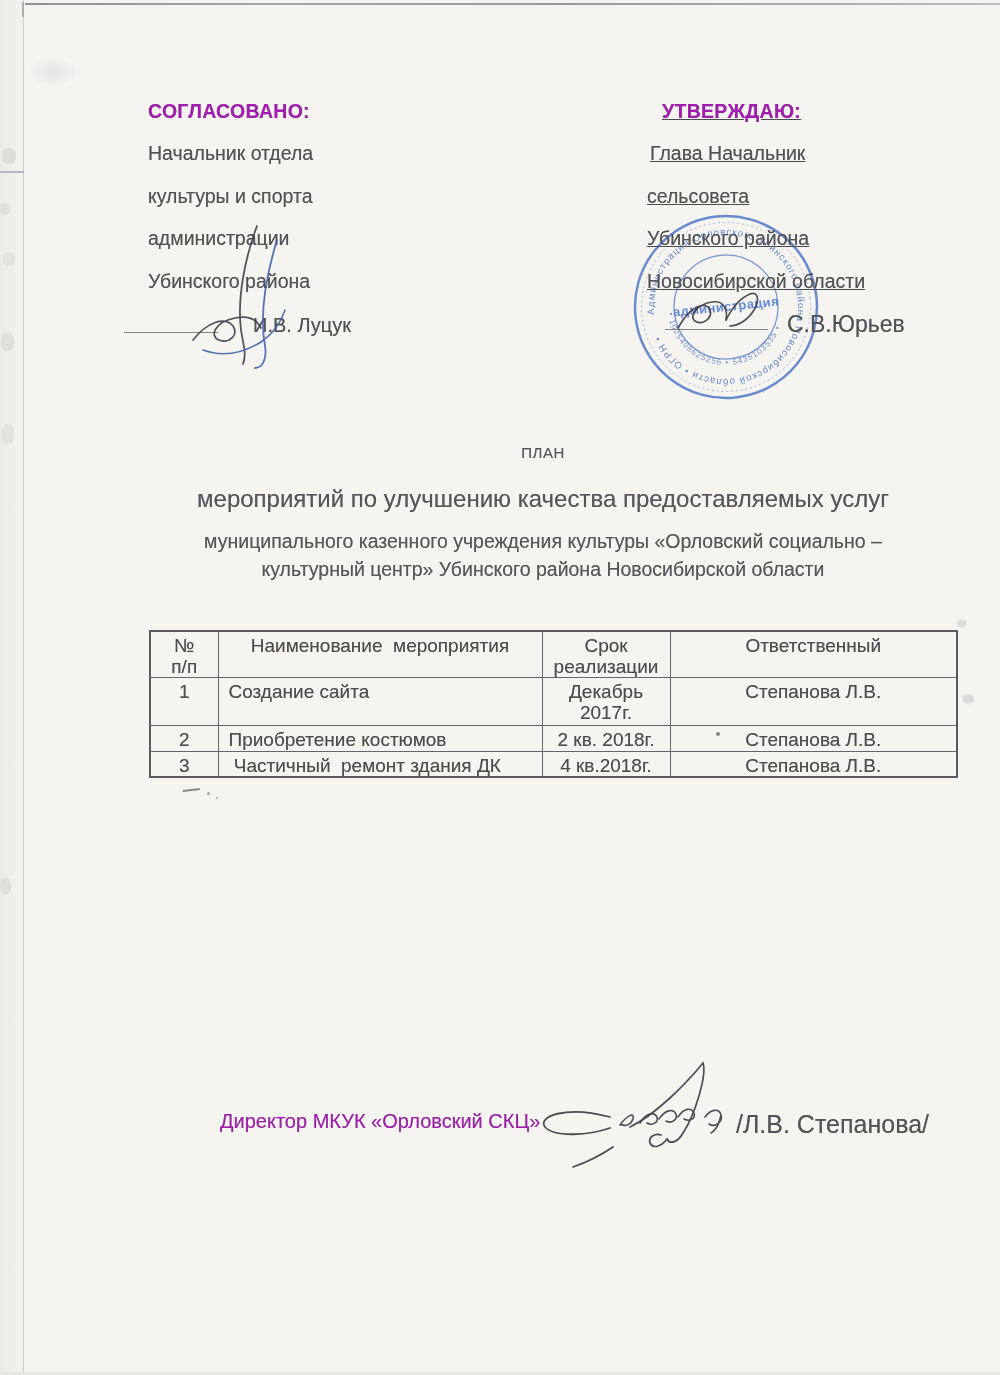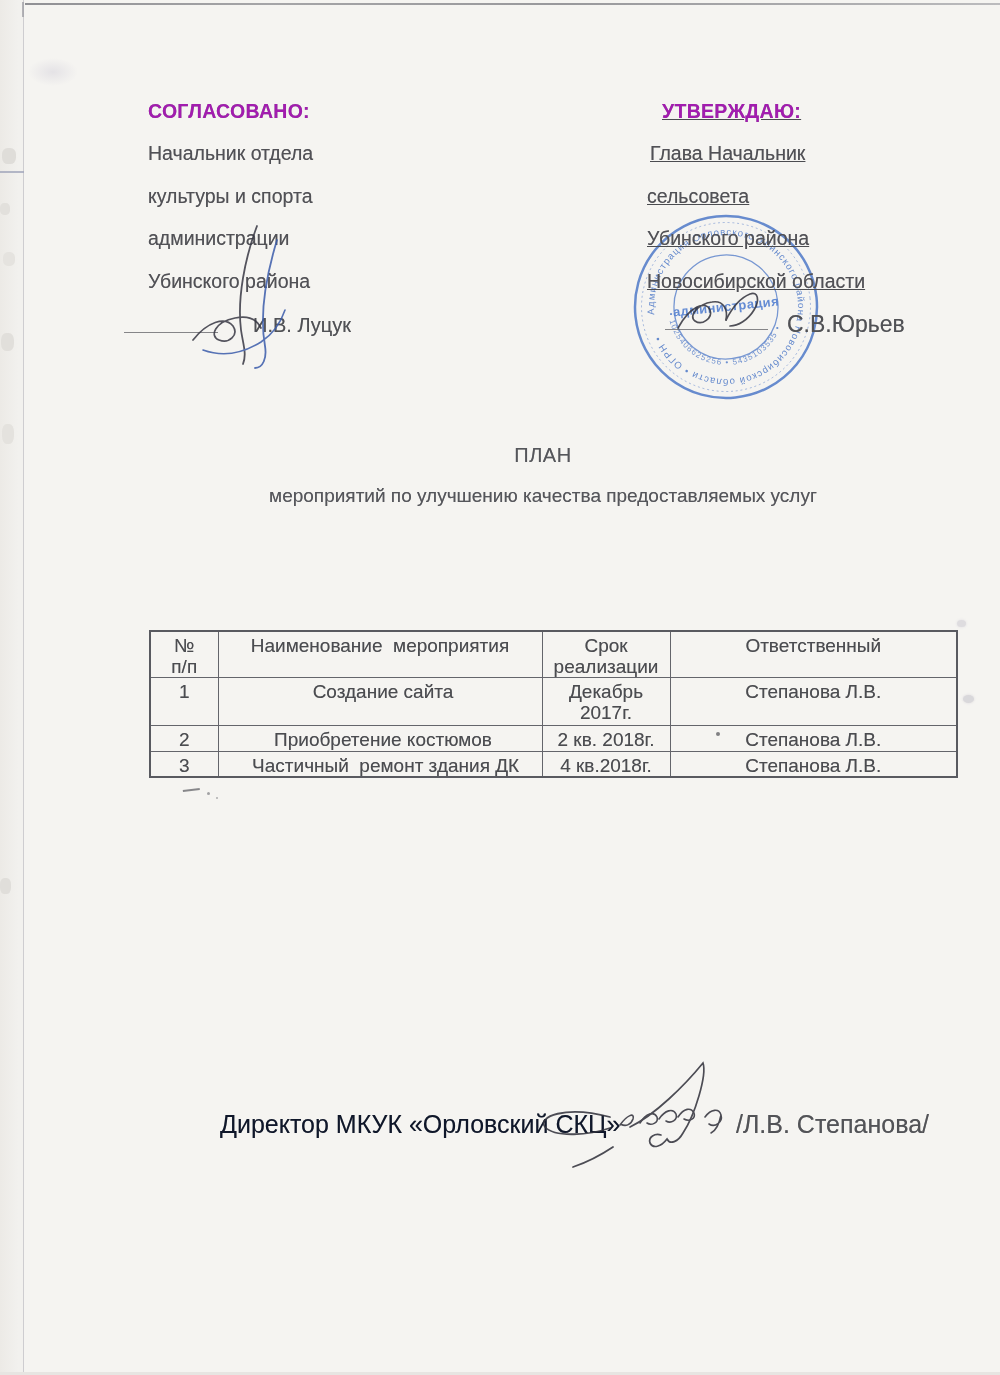--- a/index.html
+++ b/index.html
@@ -65,39 +65,39 @@
   .sig-yuriev{left:668px;top:288px;z-index:4;}
   .sig-stepanova{left:535px;top:1055px;z-index:4;}
 
   
   .stamp{position:absolute;left:630px;top:211px;width:192px;height:192px;
     z-index:2;transform:rotate(-6deg);opacity:.85;}
   .stamp text{font-family:"Liberation Sans","DejaVu Sans",sans-serif;}
 
   
   .plan-h{position:absolute;left:153px;top:444px;width:780px;text-align:center;
-    font-size:20px;font-weight:normal;margin:0;color:#55565b;letter-spacing:.5px;}
+    font-size:15px;font-weight:normal;margin:0;color:#55565b;letter-spacing:.5px;}
   .plan-s1{position:absolute;left:153px;top:485px;width:780px;text-align:center;
-    font-size:19px;color:#55565b;}
+    font-size:24px;color:#55565b;}
   .plan-s2{position:absolute;left:153px;top:527px;width:780px;text-align:center;
     font-size:19.5px;line-height:28.4px;color:#55565b;}
 
   
   .tbl-wrap{position:absolute;left:149px;top:630px;}
   table.plan{border-collapse:collapse;table-layout:fixed;width:807px;
     border:2px solid #595a60;}
   table.plan td{border:1.5px solid #64656b;font-size:19px;line-height:21px;
     color:#4b4c50;text-align:center;vertical-align:top;padding:3px 4px 0;
     white-space:pre-wrap;overflow:hidden;text-shadow:0 0 .6px rgba(80,81,86,.5);}
-  table.plan .cL{text-align:center;padding-left:10px;}
+  table.plan .cL{text-align:left;padding-left:10px;}
   .trh{height:45px;}.tr1{height:48px;}.tr2{height:26px;}.tr3{height:19px;}
   .tr3 td{line-height:19px;padding-top:1px;}
 
   
-  .foot-label{position:absolute;left:220px;top:1110px;font-size:25px;color:#0f172a;}
+  .foot-label{position:absolute;left:220px;top:1110px;font-size:20px;color:#a21caf;}
   .foot-name{position:absolute;left:736px;top:1110px;font-size:25px;color:#525357;}
 </style>
 </head>
 <body>
 
 <div class="page">
 
   <div class="left-band"></div>
   <div class="blot b1"></div>
   <div class="blot b2"></div>
@@ -168,20 +168,24 @@
 
   <svg class="sig sig-yuriev" width="112" height="52" viewBox="0 0 112 52">
     <g opacity=".85">
       <path d="M 10,40 C 22,18 38,12 42,22 C 45,30 34,38 27,33 C 20,28 30,16 44,14 C 56,12 60,22 58,32" stroke="#33333d" stroke-width="1.7"></path>
       <path d="M 58,32 C 64,20 72,10 82,6 C 90,3 92,12 86,22 C 80,32 70,38 62,38" stroke="#33333d" stroke-width="1.7"></path>
     </g>
   </svg>
 
   <h1 class="plan-h txt">ПЛАН</h1>
   <div class="plan-s1 txt">мероприятий по улучшению качества предоставляемых услуг</div>
+  <div class="plan-s2 txt">
+    <div>муниципального казенного учреждения культуры «Орловский социально –</div>
+    <div>культурный центр» Убинского района Новосибирской области</div>
+  </div>
 
   <div class="tbl-wrap">
     <table class="plan">
       <colgroup>
           <col style="width:68px">
           <col style="width:324px">
           <col style="width:128px">
           <col style="width:287px">
         </colgroup>
       <tbody>

